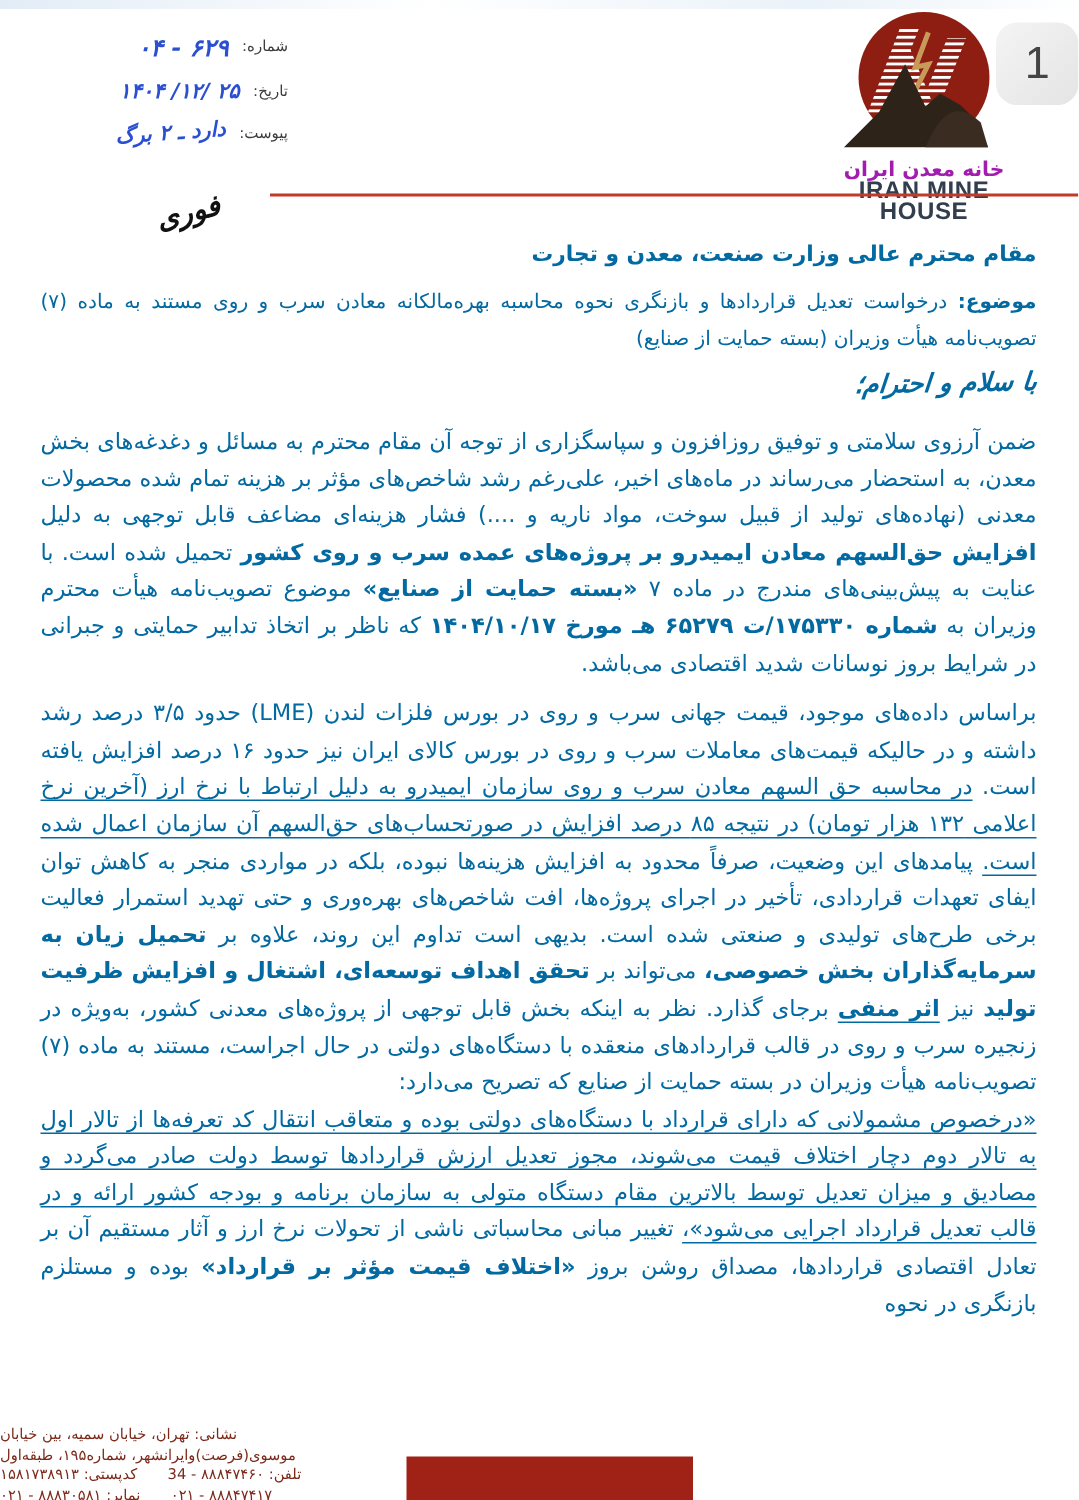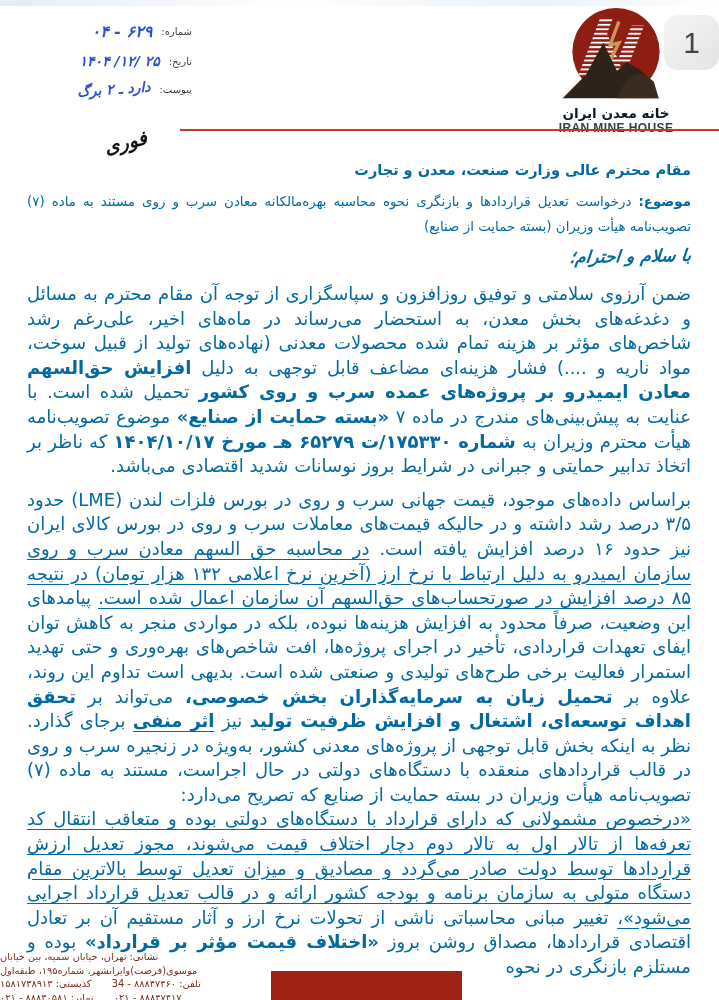--- a/index.html
+++ b/index.html
@@ -14,36 +14,36 @@
   .ref-label{font-size:10px;color:#3c3c3c;white-space:nowrap;}
   .hand{color:#2a4fd0;font-weight:bold;font-style:italic;white-space:nowrap;}
   .num{font-size:16px;letter-spacing:6px;direction:ltr;text-align:center;}
   .date{font-size:14px;letter-spacing:1.5px;direction:ltr;}
   .attach{font-size:14px;display:inline-block;transform:rotate(-4deg);}
   .urgent{position:absolute;left:104px;top:131px;font-size:19px;font-weight:bold;color:#111;
           font-style:italic;transform:rotate(-14deg);}
 
   
   .logo{position:absolute;right:40px;top:6px;width:126px;text-align:center;}
-  .logo-fa{font-size:13.5px;font-weight:bold;color:#0f172a;line-height:15px;margin-top:-1px;}
-  .logo-en{font-size:12px;font-weight:bold;color:#323d4e;letter-spacing:.4px;line-height:14px;
+  .logo-fa{font-size:13.5px;font-weight:bold;color:#a21caf;line-height:15px;margin-top:-1px;}
+  .logo-en{font-size:16px;font-weight:bold;color:#323d4e;letter-spacing:.4px;line-height:14px;
            font-family:"Liberation Sans", sans-serif;}
   .page-badge{position:absolute;right:0;top:15px;width:55px;height:55px;border-radius:14px;
            background:linear-gradient(135deg,#f4f4f4,#e4e4e4);display:flex;align-items:center;justify-content:center;
            font-family:"Liberation Sans", sans-serif;font-size:30px;color:#444;}
   .header-rule{position:absolute;left:180px;right:0;top:129px;height:2px;background:#c23a28;}
 
   
   .letter{position:absolute;top:156px;right:28px;left:27px;color:#0369a1;}
   .rcpt1,.rcpt2{font-size:14.5px;font-weight:bold;line-height:28px;text-align:right;}
   .subject{margin:5px 0 0;font-size:13.4px;line-height:25px;text-align:justify;}
   .subject b{font-weight:bold;}
   .greeting-line{margin-top:7px;height:30px;text-align:right;}
   .callig{display:inline-block;font-size:17px;font-weight:bold;font-style:italic;transform:skewX(-6deg) rotate(-1deg);}
-  .para{margin:6px 0 0;font-size:18px;line-height:24.6px;text-align:justify;}
+  .para{margin:6px 0 0;font-size:15px;line-height:24.6px;text-align:justify;}
   .para.p2{margin-top:9px;}
   .para.p3{margin-top:0;}
   .para b{font-weight:bold;}
   .u{text-decoration:underline;text-underline-offset:4px;}
   b.u{text-decoration:underline;text-underline-offset:4px;}
 
   
   .footer{position:absolute;left:0;right:0;top:950px;text-align:left;color:#7c2a1a;}
   .f-fa{font-size:9.8px;line-height:13.5px;}
   .f-sp{display:inline-block;width:14px;}

